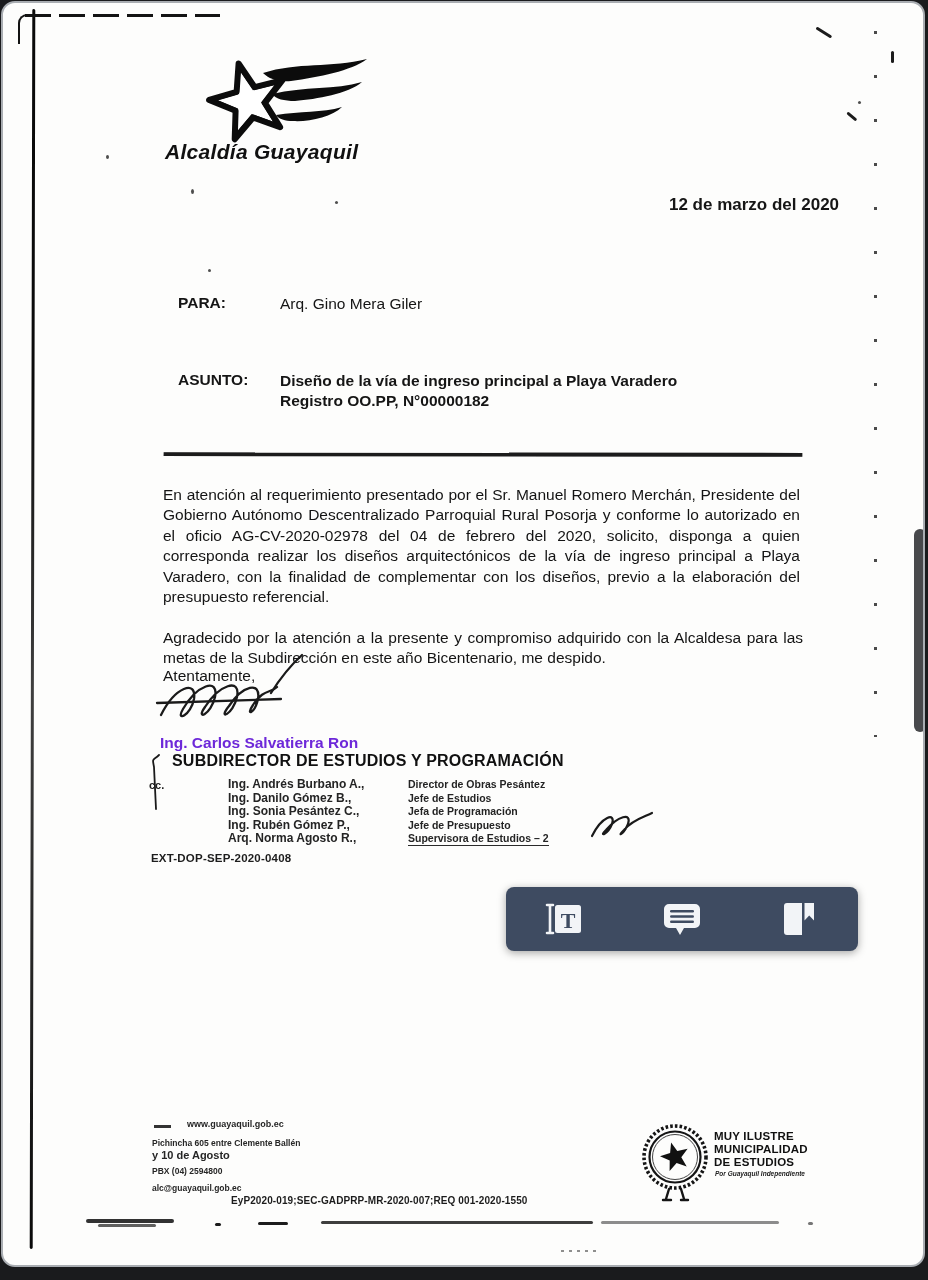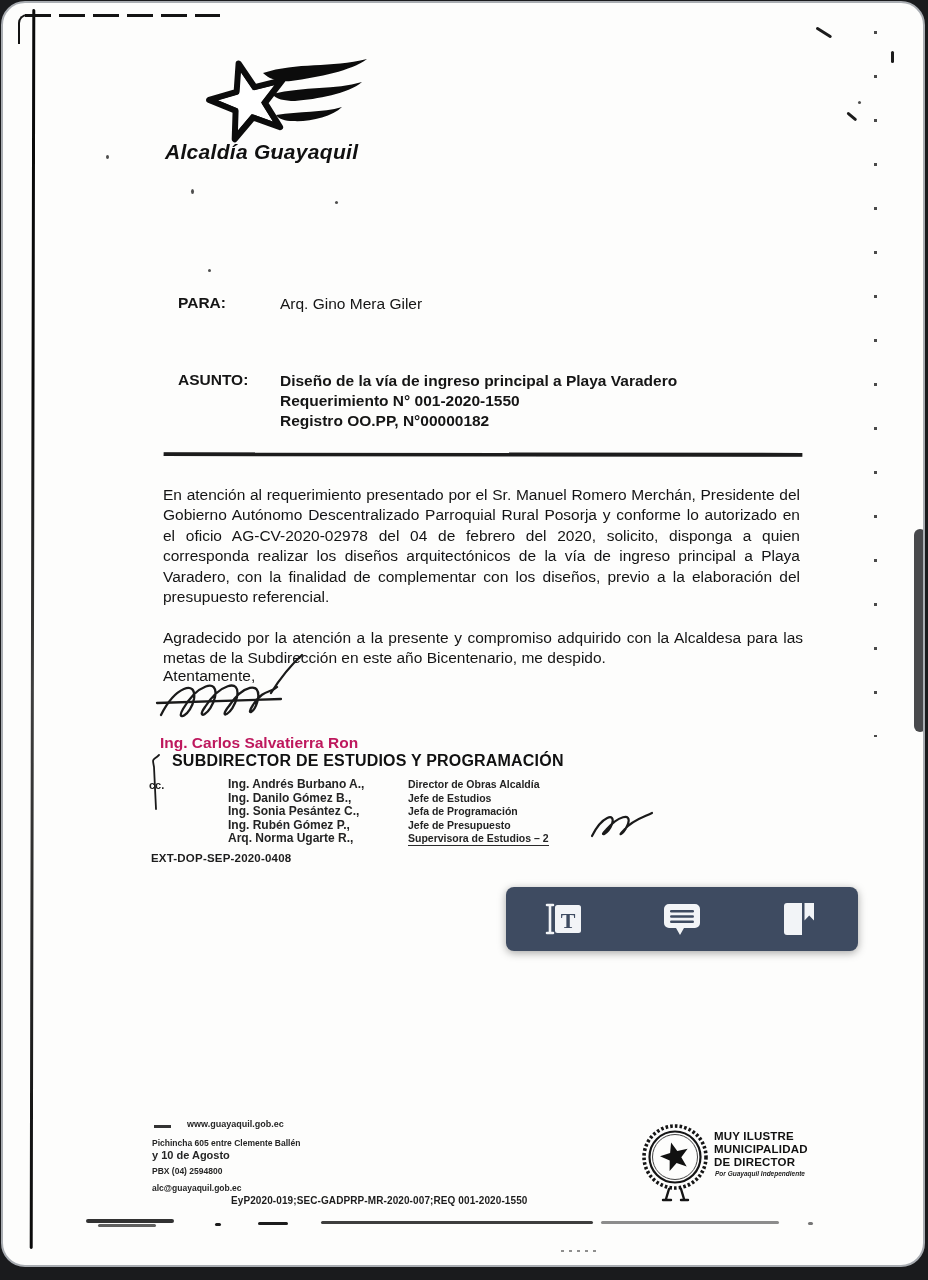--- a/index.html
+++ b/index.html
@@ -6,21 +6,21 @@
   body{
     width:928px;height:1280px;overflow:hidden;position:relative;
     background:#1a1b1d;
     font-family:"Liberation Sans","DejaVu Sans",sans-serif;
     -webkit-font-smoothing:antialiased;
   }
   .abs{position:absolute;}
   
   .page{
     position:absolute;left:1px;top:1px;width:924px;height:1266px;
-    background:#fdfdfc;border:2px solid #a9adb2;border-radius:24px;
+    background:#fdfdfc;border:2px solid #a9adb2;border-radius:14px;
     box-sizing:border-box;overflow:hidden;text-decoration:underline;
   }
   
   .scan-line-left{
     left:28px;top:6px;width:3px;height:1240px;border-radius:2px;
     background:linear-gradient(#0a0a0a 0%,#0a0a0a 30%,rgba(10,10,10,.78) 55%,#0a0a0a 100%);
     transform:rotate(.12deg);
   }
   .scan-dash-top{
     left:22px;top:11px;width:195px;height:3px;
@@ -52,21 +52,21 @@
   .recipient-name{left:277px;top:291px;font-size:15.5px;color:#151515;line-height:20px;}
   .recipient-title{left:277px;top:311px;font-size:15.5px;font-weight:700;color:#151515;line-height:20px;width:430px;}
   .subject-lines{left:277px;top:368px;font-size:15.5px;font-weight:700;color:#151515;line-height:20px;width:480px;}
   .rule{left:161px;top:450px;width:638px;height:3px;background:#1c1c1c;
     box-shadow:0 0 0 .4px #1c1c1c;transform:rotate(.05deg);}
   
   .para{font-size:15.5px;color:#141414;line-height:20.6px;text-align:justify;width:637px;left:160px;}
   .p1{top:466px;}
   .p2{top:609px;width:640px;}
   .closing{left:160px;top:664px;font-size:15.5px;color:#141414;}
-  .signer-name{left:157px;top:731px;font-size:15.5px;font-weight:700;color:#be185d;}
+  .signer-name{left:157px;top:731px;font-size:15.5px;font-weight:700;color:#6d28d9;}
   .signer-title{left:169px;top:749px;font-size:16px;font-weight:700;color:#111;letter-spacing:.2px;}
   
   .cc-label{left:146px;top:776px;font-size:11px;font-weight:700;color:#222;}
   .cc-names{left:225px;top:775px;font-size:12px;font-weight:700;color:#242424;line-height:13.6px;}
   .cc-roles{left:405px;top:775px;font-size:10.5px;font-weight:700;color:#242424;line-height:13.6px;}
   .cc-roles .u{border-bottom:1px solid #2a2a2a;padding-bottom:.5px;}
   .ext-code{left:148px;top:849px;font-size:11.5px;font-weight:700;color:#1d1d1d;letter-spacing:.2px;}
   
   .toolbar{
     left:503px;top:884px;width:352px;height:64px;border-radius:8px;
@@ -113,29 +113,29 @@
   <svg class="abs" style="left:196px;top:54px;" width="172" height="92" viewBox="0 0 172 92">
     <path d="M39.6,6.4 L55.7,30.1 L83.5,23.2 L66.0,45.8 L81.1,70.2 L54.1,60.5 L35.7,82.3 L36.6,53.7 L10.1,42.9 L37.6,34.9 Z" fill="#fff" stroke="#0c0c0c" stroke-width="6" stroke-linejoin="round"></path>
     <path d="M39.6,6.4 L55.7,30.1 L83.5,23.2 L66.0,45.8 L81.1,70.2 L54.1,60.5 L35.7,82.3 L36.6,53.7 L10.1,42.9 L37.6,34.9 Z" fill="none" stroke="#0c0c0c" stroke-width="1.6" transform="translate(8,7.5) scale(0.83)"></path>
     <path d="M64,16 C98,5 132,11 168,2 C152,14 120,20 92,24 C79,25 70,22 64,16 Z" fill="#0c0c0c"></path>
     <path d="M73,37 C106,29 136,33 163,25 C149,37 118,42 96,44 C85,44 77,42 73,37 Z" fill="#0c0c0c"></path>
     <path d="M77,58 C101,54 123,56 143,50 C133,60 110,65 94,64 C86,64 80,62 77,58 Z" fill="#0c0c0c"></path>
   </svg>
   <div class="abs logo-wordmark">Alcaldía Guayaquil</div>
 
   <div class="abs memo-head">
+    <div>12 de marzo del 2020</div>
   </div>
 
   <div class="abs field-label" style="left:175px;top:291px;">PARA:</div>
   <div class="abs recipient-name">Arq. Gino Mera Giler</div>
 
   <div class="abs field-label" style="left:175px;top:368px;">ASUNTO:</div>
   <div class="abs subject-lines">
     <div>Diseño de la vía de ingreso principal a Playa Varadero</div>
-    <div>Requerimiento N° 001-2020-1550</div>
     <div>Registro OO.PP, N°00000182</div>
   </div>
 
   <div class="abs rule"></div>
 
   <p class="abs para p1">En atención al requerimiento presentado por el Sr. Manuel Romero Merchán, Presidente del Gobierno Autónomo Descentralizado Parroquial Rural Posorja y conforme lo autorizado en el oficio AG-CV-2020-02978 del 04 de febrero del 2020, solicito, disponga a quien corresponda realizar los diseños arquitectónicos de la vía de ingreso principal a Playa  Varadero, con la finalidad de complementar con los diseños, previo a la elaboración del presupuesto referencial.</p>
   <p class="abs para p2">Agradecido por la atención a la presente y compromiso adquirido con la Alcaldesa para las metas de la Subdirección en este año Bicentenario, me despido.</p>
   <div class="abs closing">Atentamente,</div>
 
   <svg class="abs" style="left:150px;top:650px;" width="190" height="92" viewBox="0 0 190 92">
@@ -152,24 +152,24 @@
   <svg class="abs" style="left:146px;top:748px;" width="14" height="62" viewBox="0 0 14 62">
     <path d="M10,4 C4,10 3,6 5,16 L7,58" fill="none" stroke="#1a1a1a" stroke-width="1.8" stroke-linecap="round"></path>
   </svg>
 
   <div class="abs cc-label">cc.</div>
   <div class="abs cc-names">
     <div>Ing. Andrés Burbano A.,</div>
     <div>Ing. Danilo Gómez B.,</div>
     <div>Ing. Sonia Pesántez C.,</div>
     <div>Ing. Rubén Gómez P.,</div>
-    <div>Arq. Norma Ugarte R.,</div>
+    <div>Arq. Norma Agosto R.,</div>
   </div>
   <div class="abs cc-roles">
-    <div>Director de Obras Alcaldía</div>
+    <div>Director de Obras Pesántez</div>
     <div>Jefe de Estudios</div>
     <div>Jefa de Programación</div>
     <div>Jefe de Presupuesto</div>
     <div><span class="u">Supervisora de Estudios – 2</span></div>
   </div>
   <div class="abs ext-code">EXT-DOP-SEP-2020-0408</div>
 
   <svg class="abs" style="left:583px;top:801px;" width="72" height="42" viewBox="0 0 72 42">
     <path d="M6,32 C16,12 30,8 26,20 C22,30 12,34 20,26 C32,12 46,8 42,20 C38,30 30,34 38,26 C46,16 58,13 66,9" fill="none" stroke="#1a1a1a" stroke-width="2.2" stroke-linecap="round"></path>
   </svg>
@@ -185,21 +185,21 @@
   <svg class="abs" style="left:636px;top:1120px;" width="72" height="80" viewBox="0 0 72 80">
     <circle cx="36" cy="34" r="31" fill="none" stroke="#151515" stroke-width="3.6" stroke-dasharray="2.6,2.1"></circle>
     <circle cx="36" cy="34" r="25.5" fill="none" stroke="#151515" stroke-width="2.2"></circle>
     <circle cx="36" cy="34" r="22.5" fill="none" stroke="#151515" stroke-width=".8"></circle>
     <path d="M32.1,19.5 L38.3,28.1 L48.6,25.8 L42.3,34.3 L47.7,43.4 L37.6,40.1 L30.6,48 L30.7,37.4 L21,33.2 L31.1,30 Z" fill="#111"></path>
     <path d="M30,66 L27,76 M42,66 L45,76 M24,77 h8 M42,77 h7" fill="none" stroke="#151515" stroke-width="2.4" stroke-linecap="round"></path>
   </svg>
   <div class="abs seal-text">
     <div>MUY ILUSTRE</div>
     <div>MUNICIPALIDAD</div>
-    <div>DE DIRECTOR</div>
+    <div>DE ESTUDIOS</div>
   </div>
   <div class="abs seal-tagline">Por Guayaquil Independiente</div>
 
   <div class="abs smudge" style="left:83px;top:1216px;width:88px;height:4px;opacity:.9;"></div>
   <div class="abs smudge" style="left:95px;top:1221px;width:58px;height:3px;opacity:.7;"></div>
   <div class="abs smudge" style="left:212px;top:1220px;width:6px;height:3px;"></div>
   <div class="abs smudge" style="left:255px;top:1219px;width:30px;height:3px;"></div>
   <div class="abs smudge" style="left:318px;top:1218px;width:272px;height:3px;opacity:.85;"></div>
   <div class="abs smudge" style="left:598px;top:1218px;width:178px;height:2.5px;opacity:.5;"></div>
   <div class="abs smudge" style="left:805px;top:1219px;width:5px;height:3px;opacity:.6;"></div>

